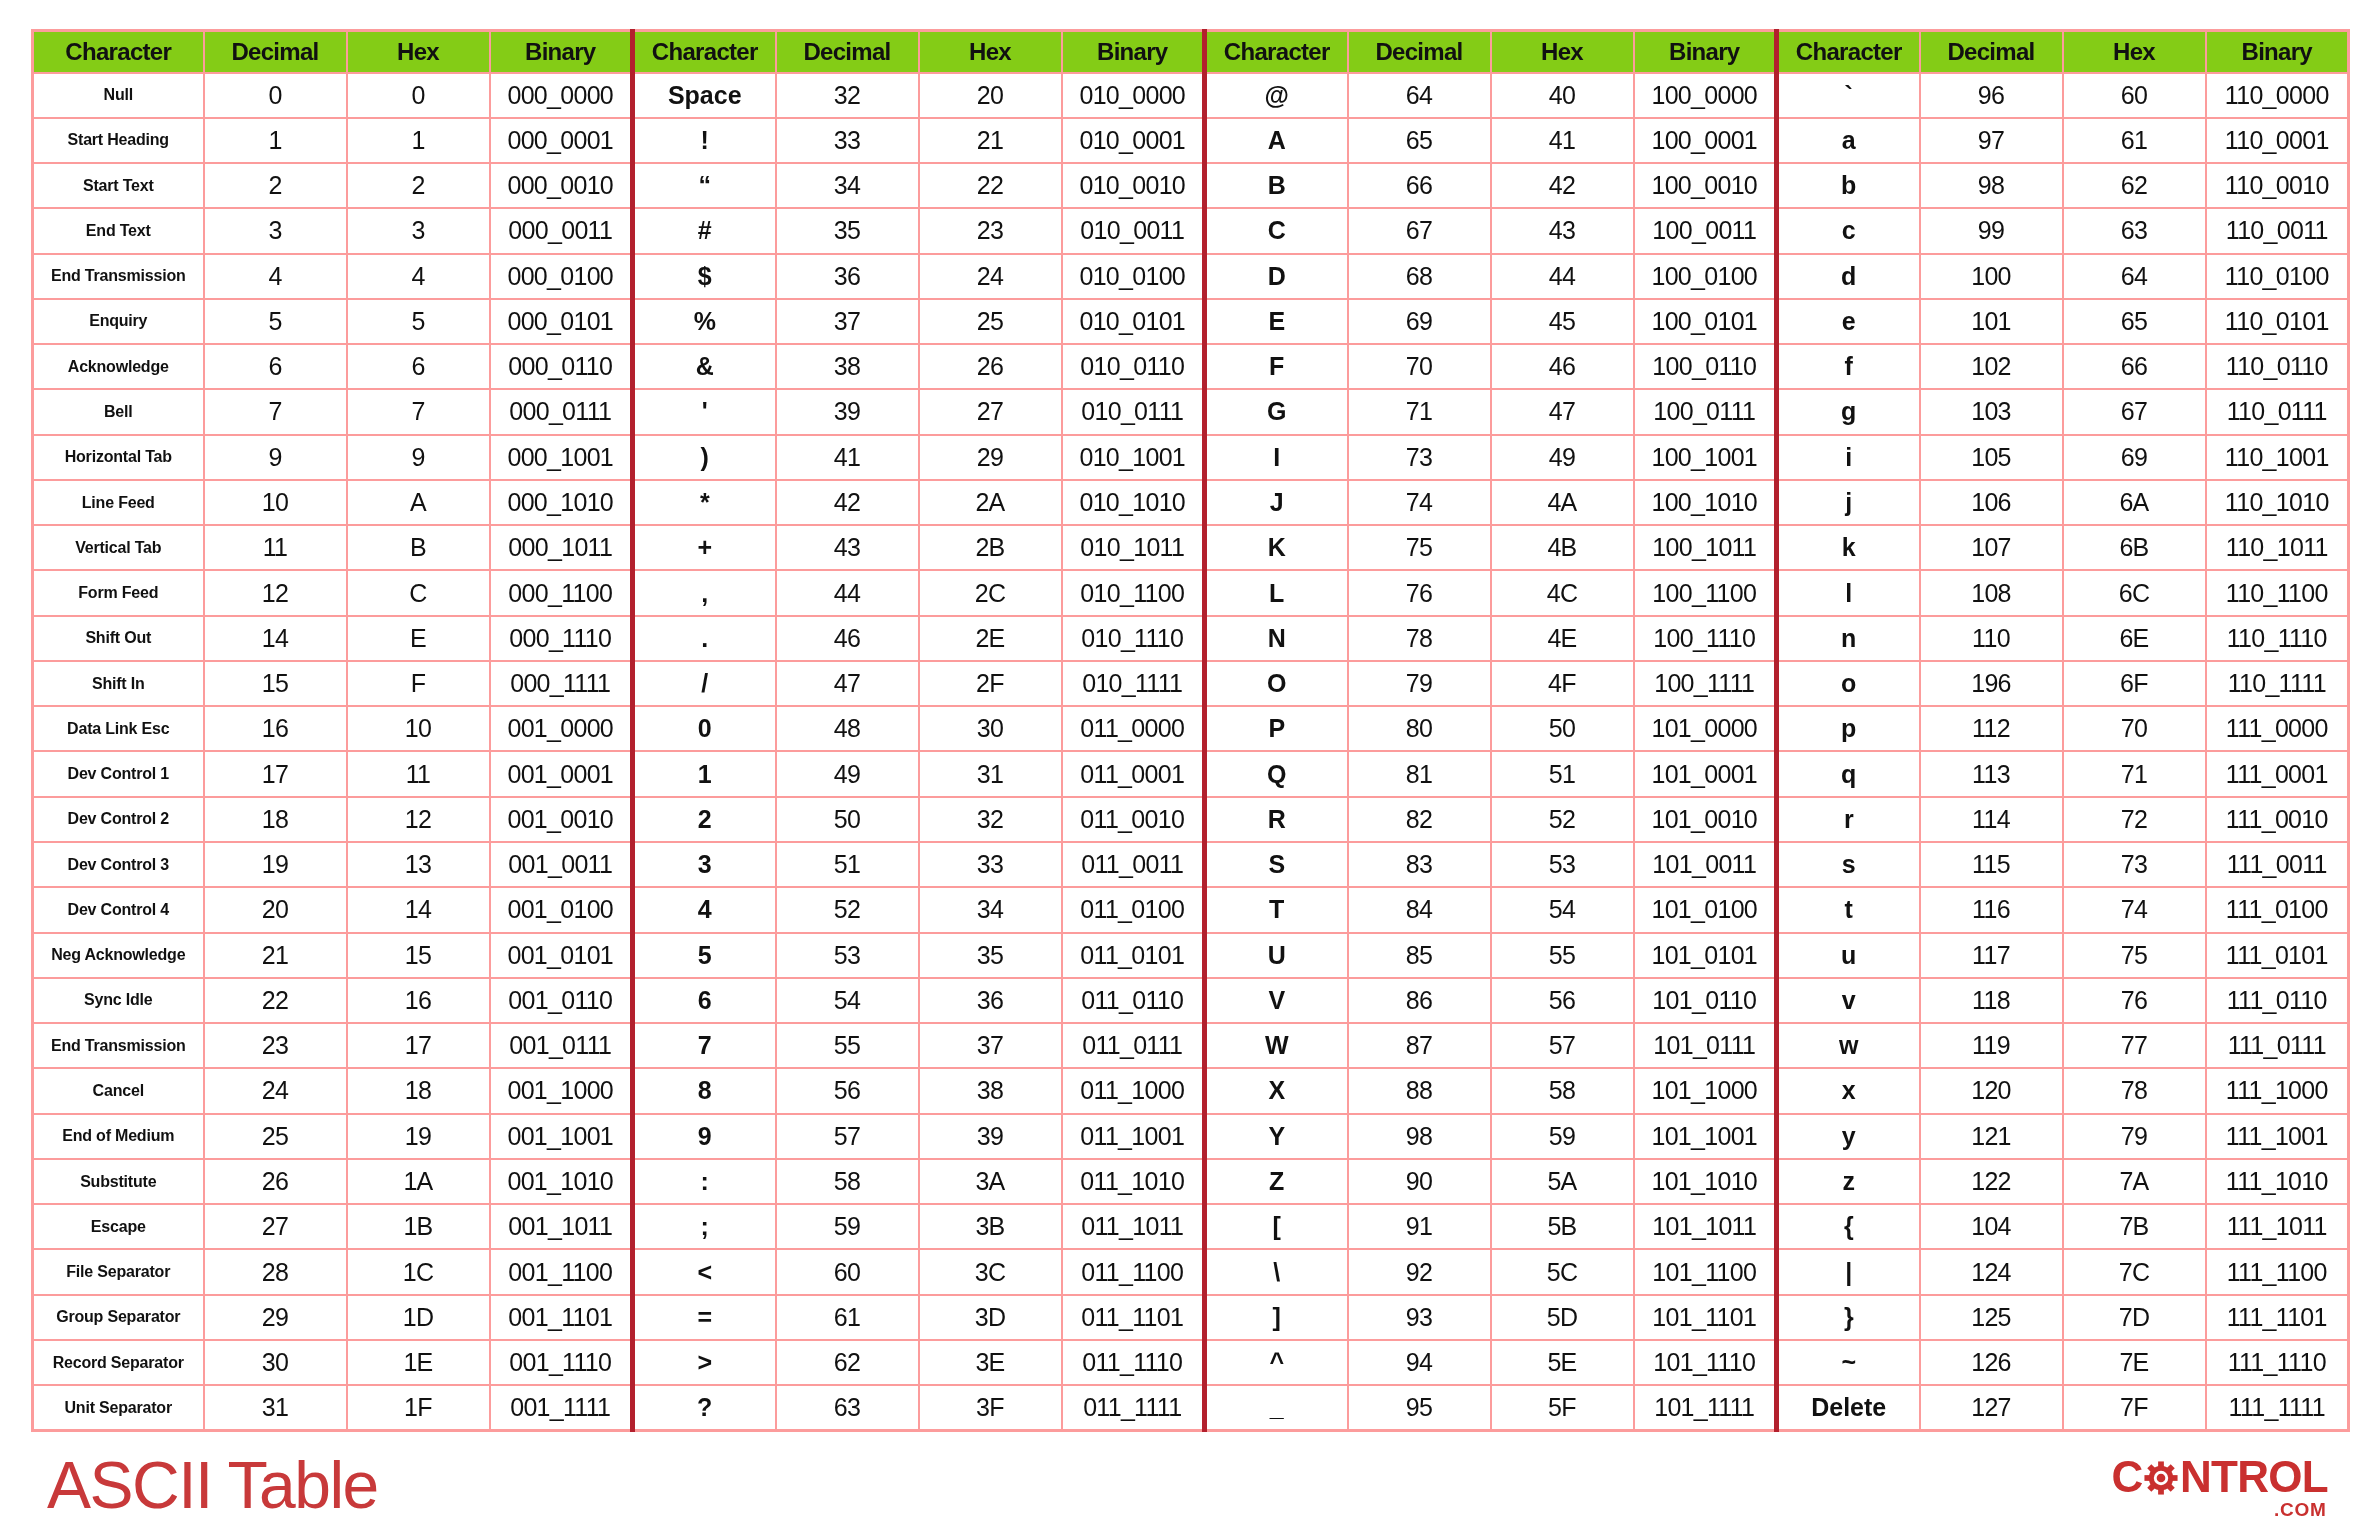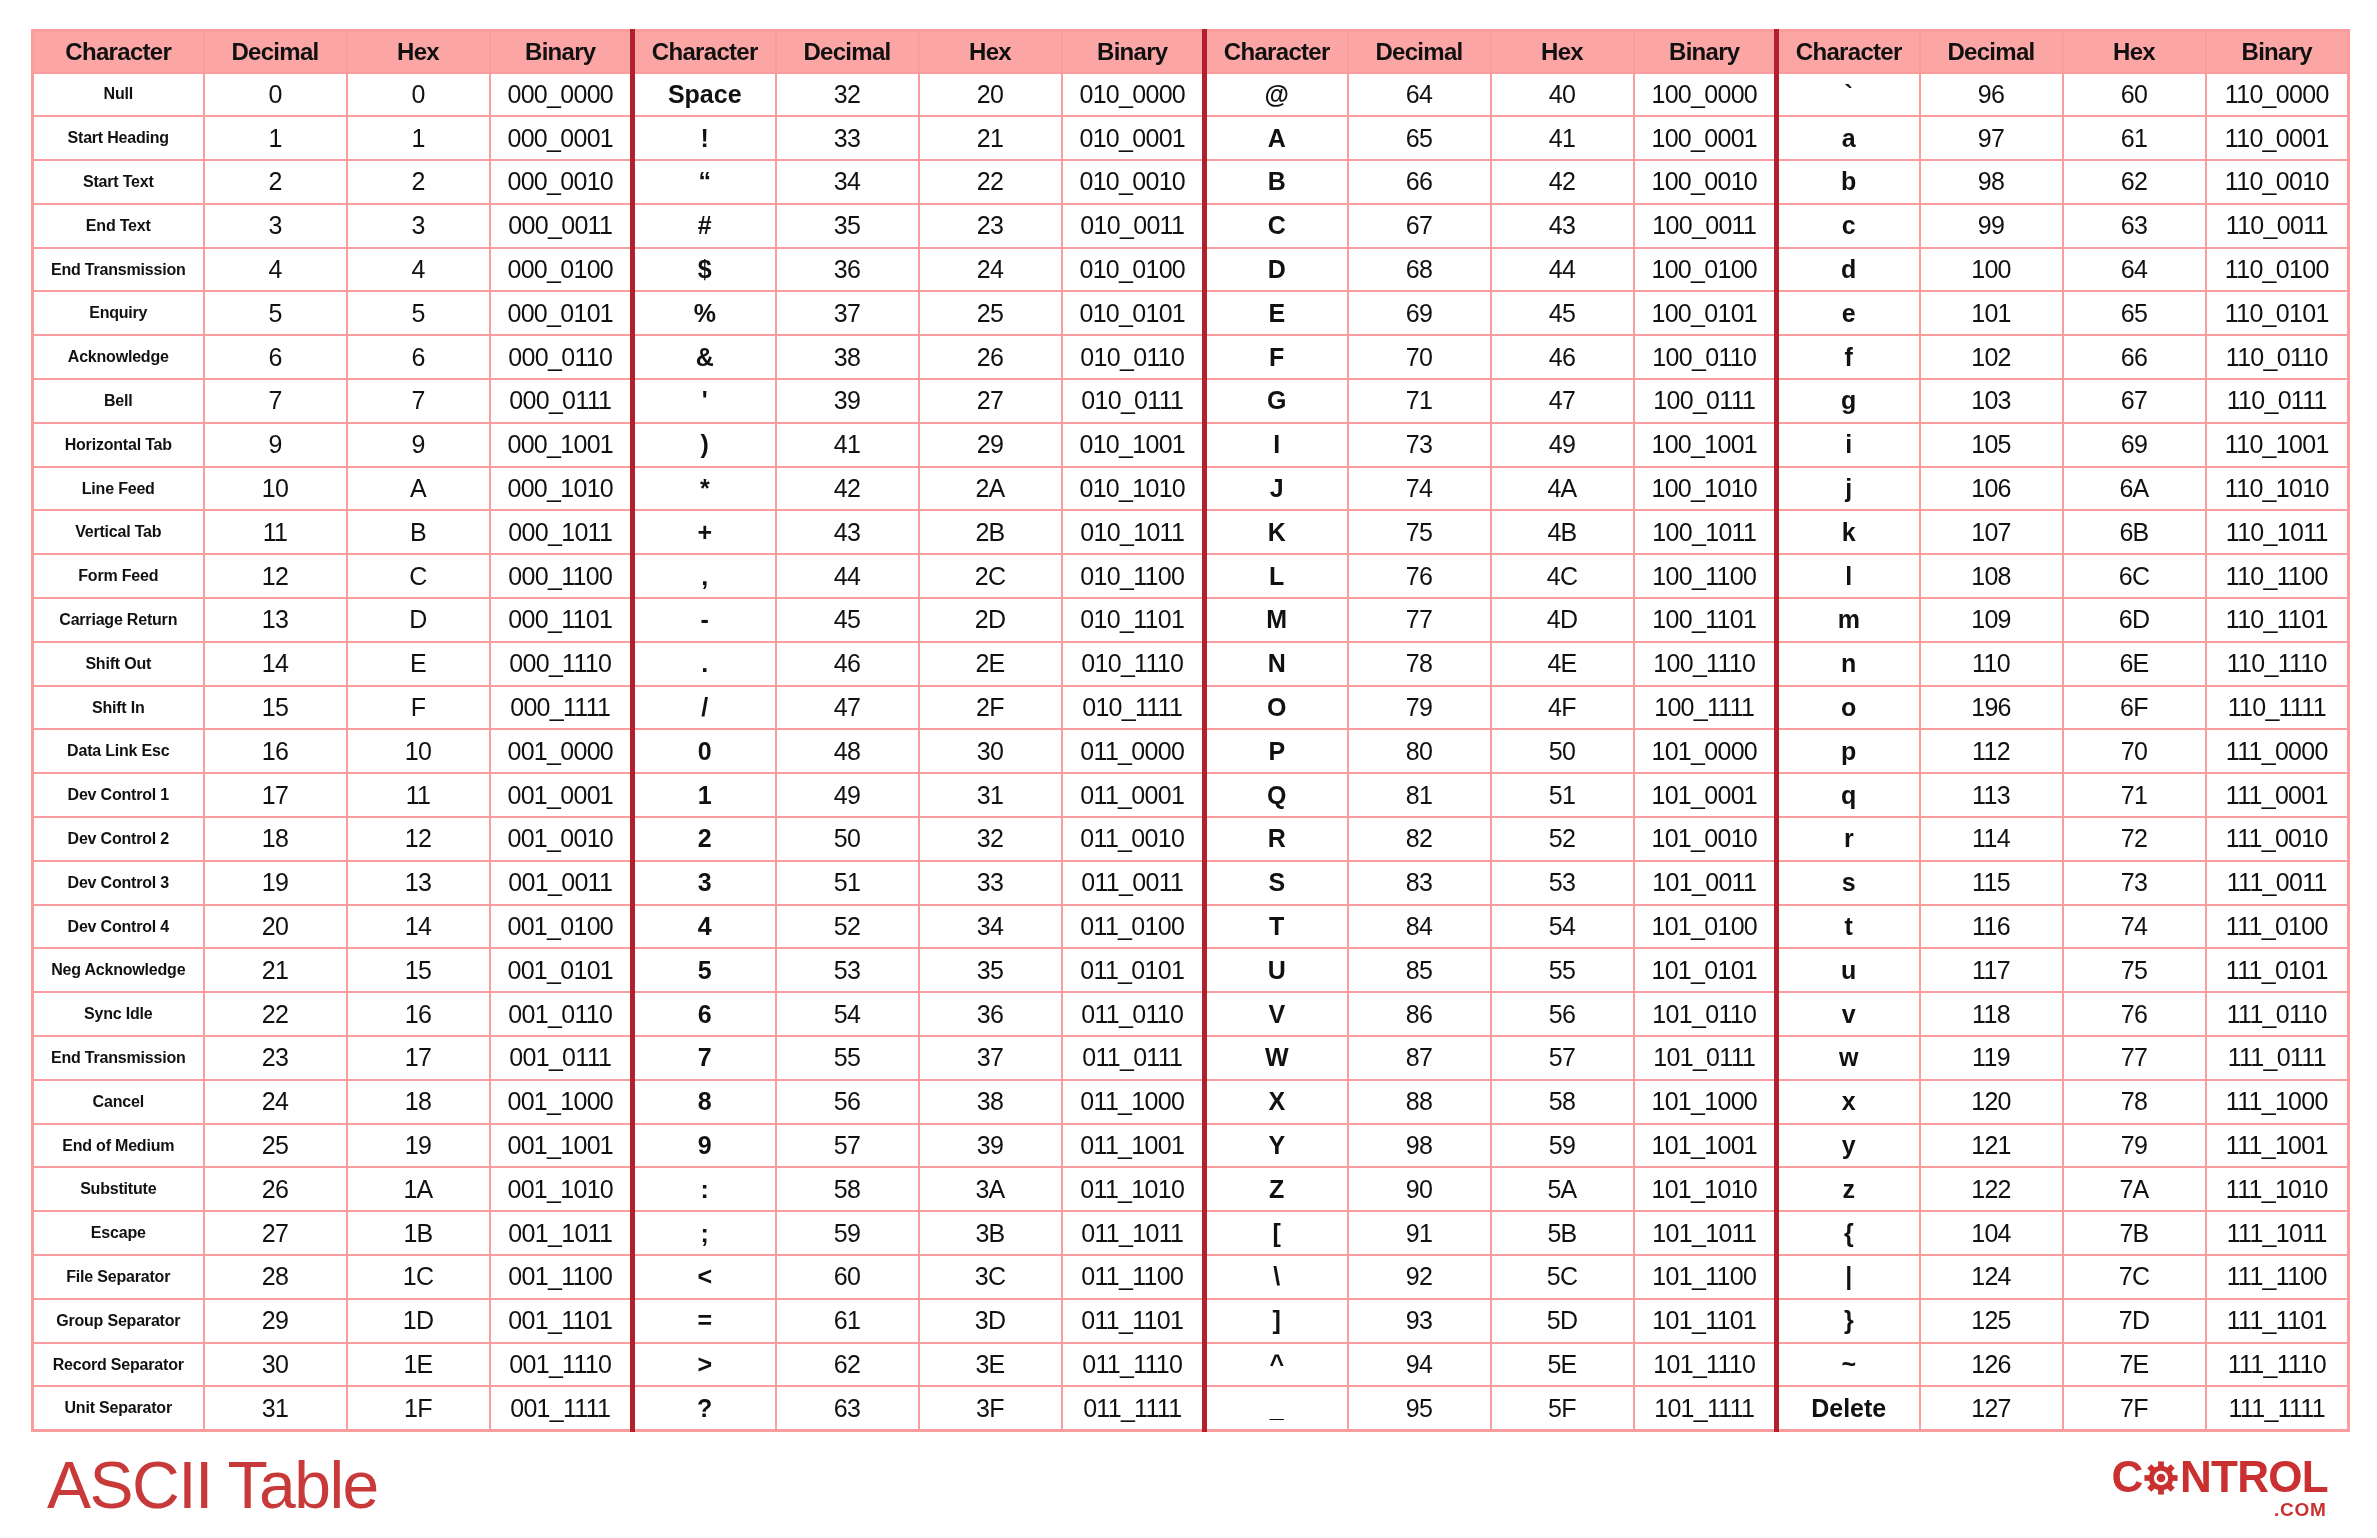--- a/index.html
+++ b/index.html
@@ -15,21 +15,21 @@
     border: 3.6px solid #fc9c9c;
   }
   .ascii-table col.c-first { width: 171px; }
   .ascii-table col.c-std { width: 143px; }
   .ascii-table th, .ascii-table td {
     border: 2.9px solid #fc9c9c; text-align: center; vertical-align: middle;
     padding: 0; color: #111; overflow: hidden; white-space: nowrap;
   }
   .ascii-table thead tr { height: 42px; }
   .ascii-table th {
-    background: #fca5a5; font-weight: 700; font-size: 24px;
+    background: #84cc16; font-weight: 700; font-size: 24px;
     letter-spacing: -0.7px;
   }
   .ascii-table tbody tr { height: 42px; }
   .ascii-table td.num { font-size: 25px; font-weight: 400; letter-spacing: -0.7px; }
   .ascii-table td.ctrl { font-size: 16px; font-weight: 700; letter-spacing: -0.2px; }
   .ascii-table td.chr { font-size: 25px; font-weight: 700; }
   .ascii-table td.chr.word { font-size: 25px; }
   .ascii-table .sep-right { border-right: 5.1px solid #b3202d; }
   .page-title {
     position: absolute; left: 47px; top: 1449px;
@@ -304,38 +304,20 @@
         <td class="num">2C</td>
         <td class="num sep-right">010_1100</td>
         <td class="chr">L</td>
         <td class="num">76</td>
         <td class="num">4C</td>
         <td class="num sep-right">100_1100</td>
         <td class="chr">l</td>
         <td class="num">108</td>
         <td class="num">6C</td>
         <td class="num">110_1100</td>
-      </tr>
-      <tr>
-        <td class="ctrl">Carriage Return</td>
-        <td class="num">13</td>
-        <td class="num">D</td>
-        <td class="num sep-right">000_1101</td>
-        <td class="chr">-</td>
-        <td class="num">45</td>
-        <td class="num">2D</td>
-        <td class="num sep-right">010_1101</td>
-        <td class="chr">M</td>
-        <td class="num">77</td>
-        <td class="num">4D</td>
-        <td class="num sep-right">100_1101</td>
-        <td class="chr">m</td>
-        <td class="num">109</td>
-        <td class="num">6D</td>
-        <td class="num">110_1101</td>
       </tr>
       <tr>
         <td class="ctrl">Shift Out</td>
         <td class="num">14</td>
         <td class="num">E</td>
         <td class="num sep-right">000_1110</td>
         <td class="chr">.</td>
         <td class="num">46</td>
         <td class="num">2E</td>
         <td class="num sep-right">010_1110</td>

